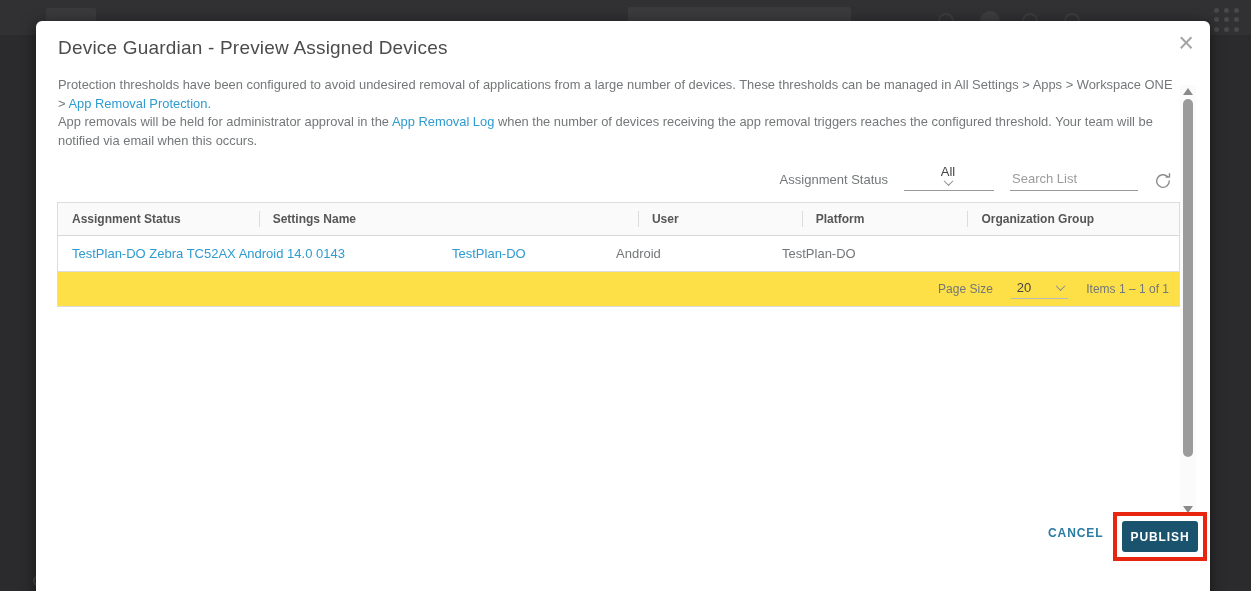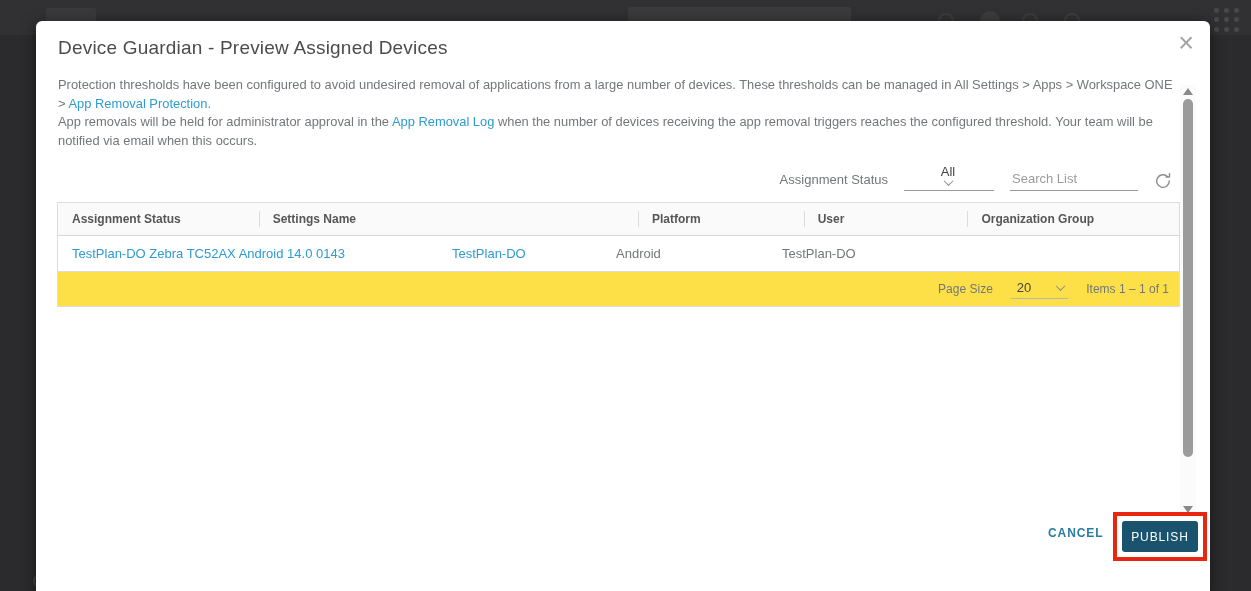--- a/index.html
+++ b/index.html
@@ -74,21 +74,21 @@
              border-left:5px solid transparent; border-right:5px solid transparent;
              border-top:7px solid #8a8a8a; cursor:pointer; }
   .sb-thumb { position:absolute; left:3px; top:14px; width:10px; height:358px;
               background:#9b9b9b; border-radius:6px; cursor:grab; }
 
   
   .cancel-btn { position:absolute; left:1012px; top:505px; font-size:12px; font-weight:700;
                 letter-spacing:.9px; color:#2a7ca3; background:none; border:none; cursor:pointer;
                 font-family:"Liberation Sans","DejaVu Sans",sans-serif; }
   .publish-btn { position:absolute; left:1086px; top:500px; width:76px; height:31px;
-                 background:#19536e; color:#ffffff; font-size:12px; font-weight:400;
+                 background:#19536e; color:#ffffff; font-size:12px; font-weight:700;
                  letter-spacing:.9px; border:none; border-radius:3px; cursor:pointer;
                  font-family:"Liberation Sans","DejaVu Sans",sans-serif; }
   .annotation { position:absolute; left:1077px; top:491px; width:94px; height:49px;
                 border:4px solid #e8260f; pointer-events:none; }
 </style>
 </head>
 <body>
 
 <div class="topbar">
   <div class="tb-logo"></div>
@@ -132,22 +132,22 @@
     <svg class="refresh" viewBox="0 0 18 18">
       <path d="M15.3 9a6.3 6.3 0 1 1-1.9-4.5" fill="none" stroke="#8c8c8c" stroke-width="1.4" stroke-linecap="round"></path>
       <path d="M15.5 1.6 v3.4 h-3.4" fill="none" stroke="#8c8c8c" stroke-width="1.4" stroke-linecap="round" stroke-linejoin="round"></path>
     </svg>
   </div>
 
   <div class="grid">
     <div class="thead">
       <div class="th c0">Assignment Status</div>
       <div class="th c1">Settings Name</div>
+      <div class="th c2">User</div>
       <div class="th c3">Platform</div>
-      <div class="th c2">User</div>
       <div class="th c4">Organization Group</div>
     </div>
     <div class="trow">
       <div class="td c1"><a href="#">TestPlan-DO Zebra TC52AX Android 14.0 0143</a></div>
       <div class="td c2"><a href="#">TestPlan-DO</a></div>
       <div class="td c3">Android</div>
       <div class="td c4">TestPlan-DO</div>
     </div>
     <div class="tfoot">
       <span class="pg-label">Page Size</span>

